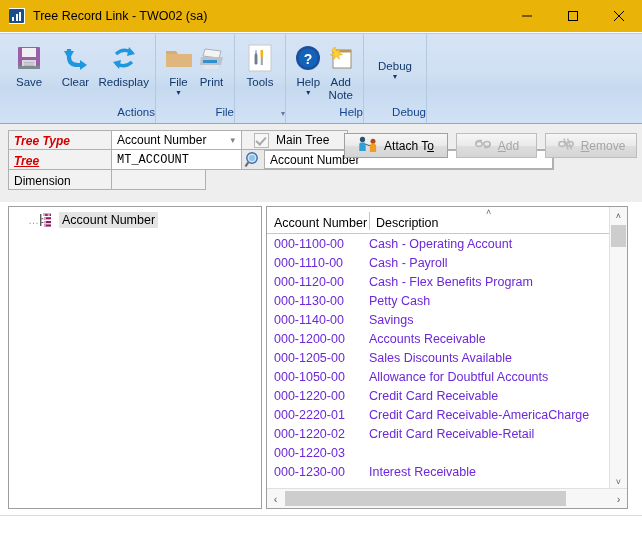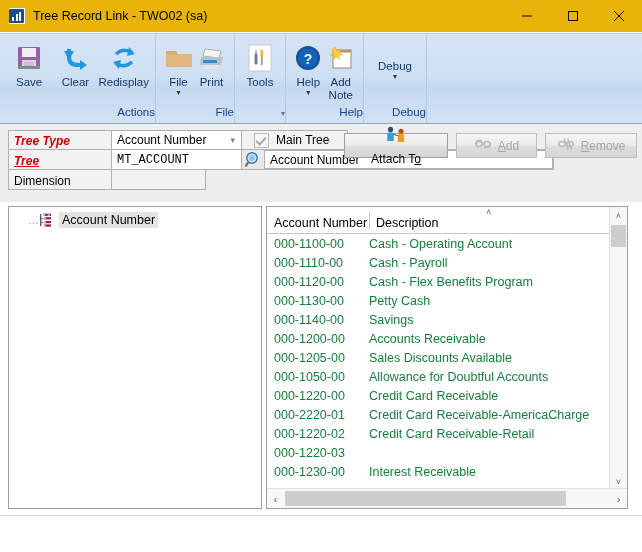--- a/index.html
+++ b/index.html
@@ -332,21 +332,21 @@
     top: 27px; left: 0;
     width: 343px;
     height: 255px;
     overflow: hidden;
   }
   .grow {
     height: 19px;
     display: flex;
     align-items: center;
     font-size: 12.5px;
-    color: #15803d;
+    color: #6d28d9;
   }
   .gcell-num { width: 101px; padding-left: 7px; box-sizing: border-box; }
   .gcell-desc { padding-left: 1px; }
 
   
   .vscroll {
     position: absolute;
     right: 0; top: 0;
     width: 17px;
     height: 283px;
@@ -589,21 +589,21 @@
   </div>
 
   <div class="field-row" style="left:8px; top:45px; height:21px;">
     <div class="flabel">Dimension</div>
     <div class="fvalue" style="width:95px;background:#f2f2f2;">
       <span></span>
     </div>
   </div>
 
   <div class="actionbar" style="top:9px;right:5px;position:absolute;">
-    <div class="abtn" style="width:104px;flex-direction:column;">
+    <div class="abtn" style="width:104px;">
       <span>
         <svg width="20" height="17" viewBox="0 0 20 17">
           <circle cx="4.5" cy="3.4" r="2.6" fill="#2f4f6e"></circle>
           <path d="M1.3 15 L1.3 8.4 Q1.3 6.2 4.5 6.2 Q7.7 6.2 7.7 8.4 L7.7 15 Z" fill="#2f9fd4"></path>
           <circle cx="15" cy="5.2" r="2.5" fill="#b34a14"></circle>
           <path d="M11.9 16 L11.9 9.8 Q11.9 7.8 15 7.8 Q18.1 7.8 18.1 9.8 L18.1 16 Z" fill="#f29c1f"></path>
           <line x1="7.4" y1="8.2" x2="12" y2="9.8" stroke="#4b6378" stroke-width="1.2"></line>
         </svg>
       </span>
       <span>Attach T<u>o</u></span>

